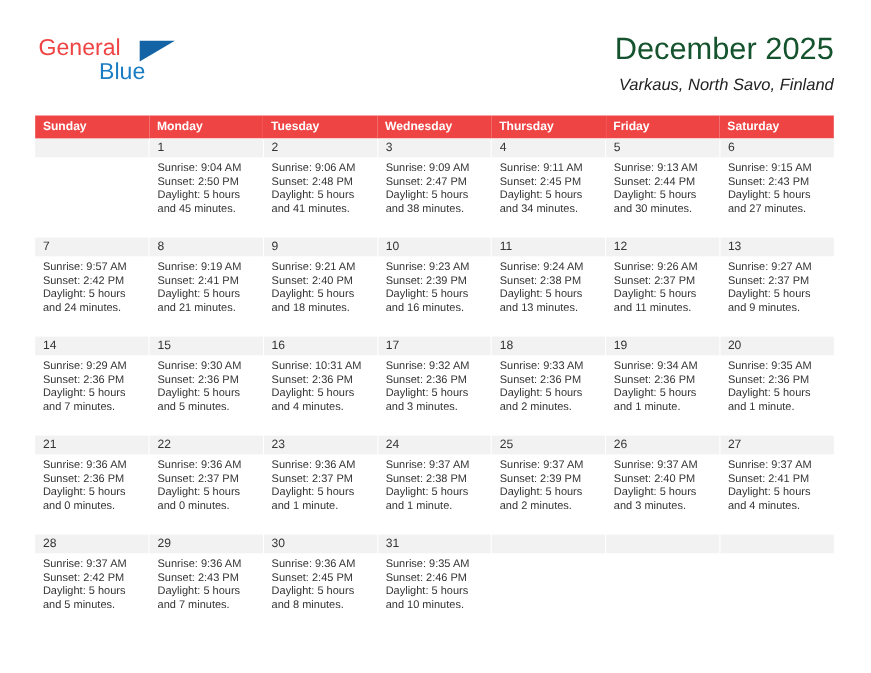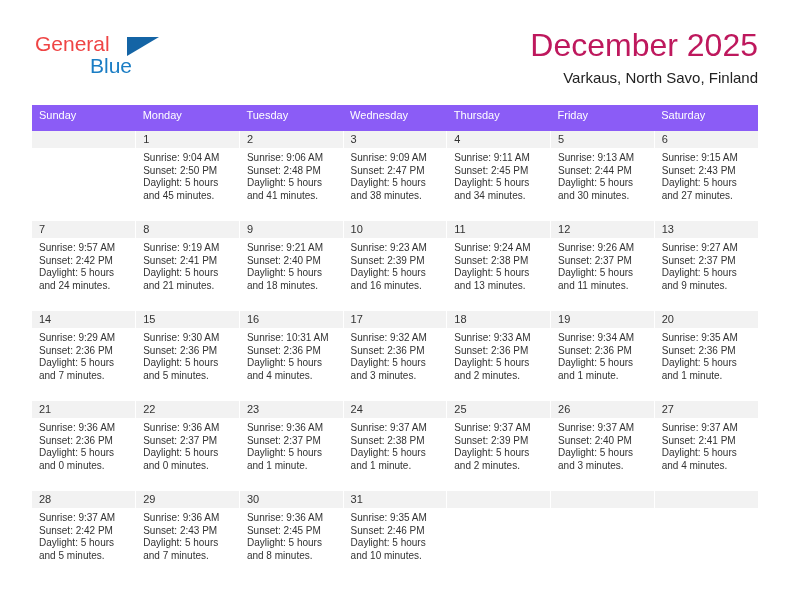--- a/index.html
+++ b/index.html
@@ -62,49 +62,50 @@
     color: #1a7dc4;
     line-height: 24px;
   }
   .title-block {
     position: absolute;
     right: 0;
     top: 0;
     text-align: right;
   }
   .cal-title {
-    font-size: 32px;
-    color: #be185d;
+    font-size: 28px;
+    color: #14532d;
     line-height: 34px;
     white-space: nowrap;
   }
   .cal-subtitle {
     margin-top: 6px;
     font-size: 15px;
     color: #222222;
     line-height: 19px;
     white-space: nowrap;
+    font-style: italic;
   }
 
   
   .calendar {
     position: absolute;
     left: 32px;
     top: 105px;
     width: 726px;
     border-collapse: collapse;
     table-layout: fixed;
   }
   .calendar th {
-    background: #8b5cf6;
+    background: #ef4444;
     color: #ffffff;
     font-size: 11px;
-    font-weight: normal;
+    font-weight: bold;
     text-align: left;
-    padding: 4px 0 10px 7px;
+    padding: 4px 0 5px 7px;
     height: 12px;
     border: none;
   }
   .calendar td {
     vertical-align: top;
     padding: 0;
     height: 89px;
     border-right: 1px solid #ffffff;
     border-bottom: 1px solid #ffffff;
   }

